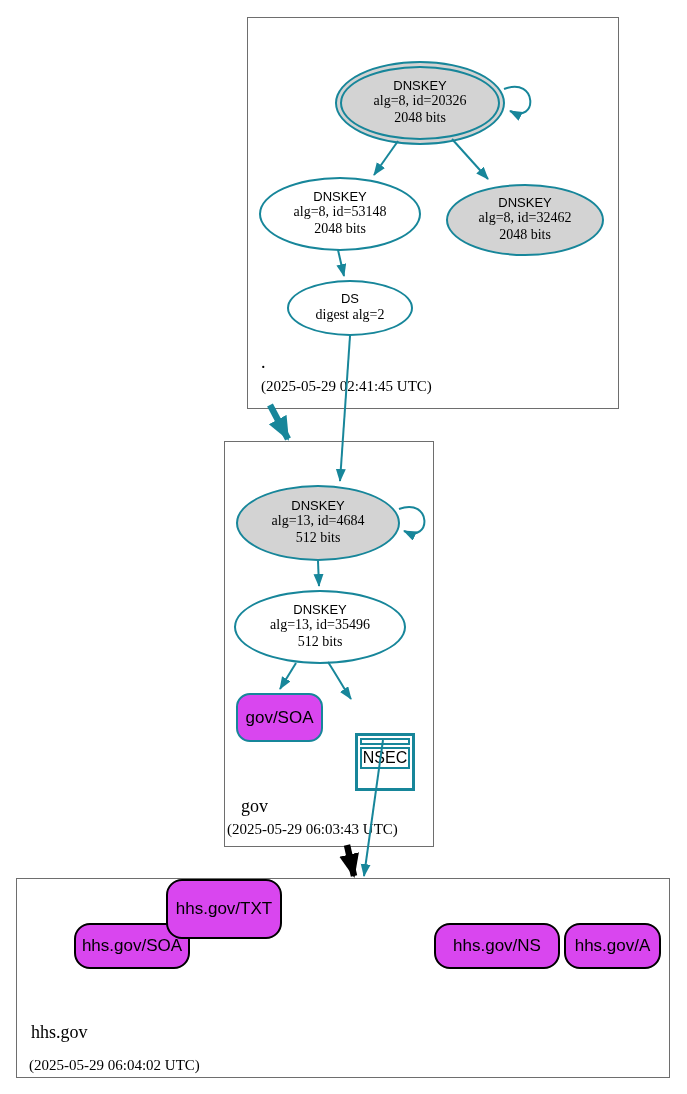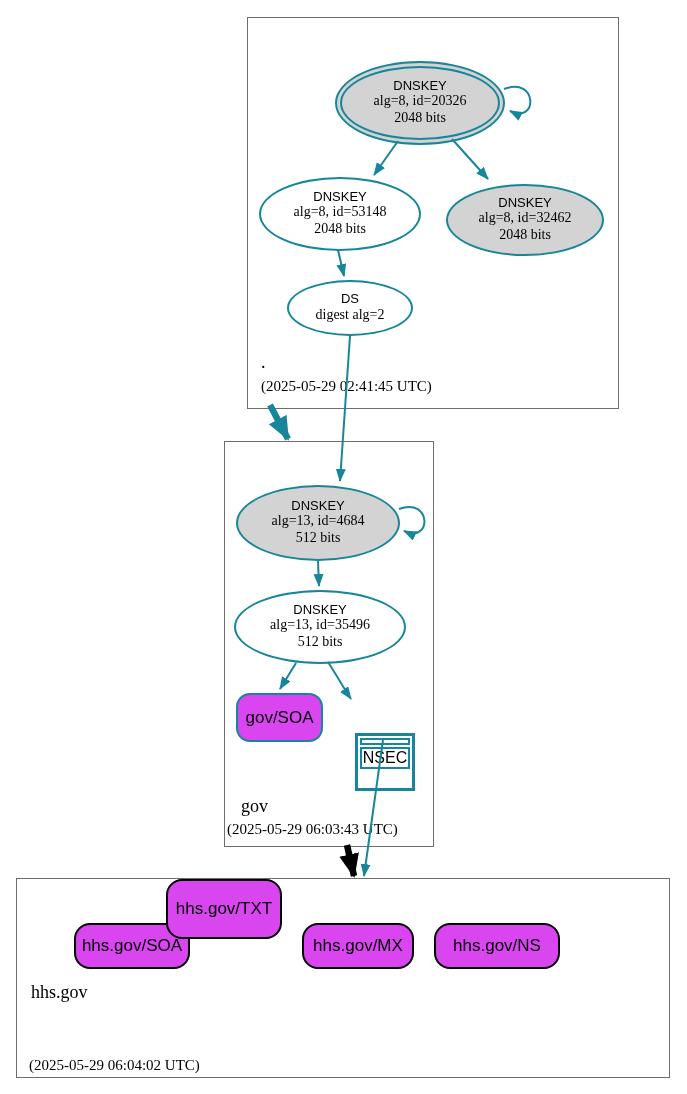--- a/index.html
+++ b/index.html
@@ -95,28 +95,28 @@
 
   <div class="zone-name" style="left:241px;top:796px;">gov</div>
   <div class="zone-ts" style="left:227px;top:821px;">(2025-05-29 06:03:43 UTC)</div>
 
   <div class="rrset black" style="left:26px;top:923px;width:116px;height:46px;margin-left:48px;">
     <span>hhs.gov/SOA</span>
   </div>
   <div class="rrset black" style="left:166px;top:879px;width:116px;height:60px;">
     <span>hhs.gov/TXT</span>
   </div>
-  <div class="rrset black" style="left:302px;top:923px;width:112px;height:46px;">
-    <span>hhs.gov/MX</span>
-  </div>
   <div class="rrset black" style="left:434px;top:923px;width:126px;height:46px;">
     <span>hhs.gov/NS</span>
   </div>
+  <div class="rrset black" style="left:564px;top:923px;width:97px;height:46px;">
+    <span>hhs.gov/A</span>
+  </div>
 
-  <div class="zone-name" style="left:31px;top:982px;text-align:center;">hhs.gov</div>
+  <div class="zone-name" style="left:31px;top:1022px;text-align:center;">hhs.gov</div>
   <div class="zone-ts" style="left:29px;top:1049px;margin-top:8px;">(2025-05-29 06:04:02 UTC)</div>
 
   <svg class="edges" width="687" height="1094" viewBox="0 0 687 1094">
     <defs>
       <marker id="at" markerUnits="userSpaceOnUse" markerWidth="14" markerHeight="11" refX="12" refY="5" orient="auto">
         <path d="M0,0 L13,5 L0,10 Z" fill="#17869a"></path>
       </marker>
       <marker id="atb" markerUnits="userSpaceOnUse" markerWidth="26" markerHeight="22" refX="22" refY="10" orient="auto">
         <path d="M0,0 L24,10 L0,20 Z" fill="#17869a"></path>
       </marker>

